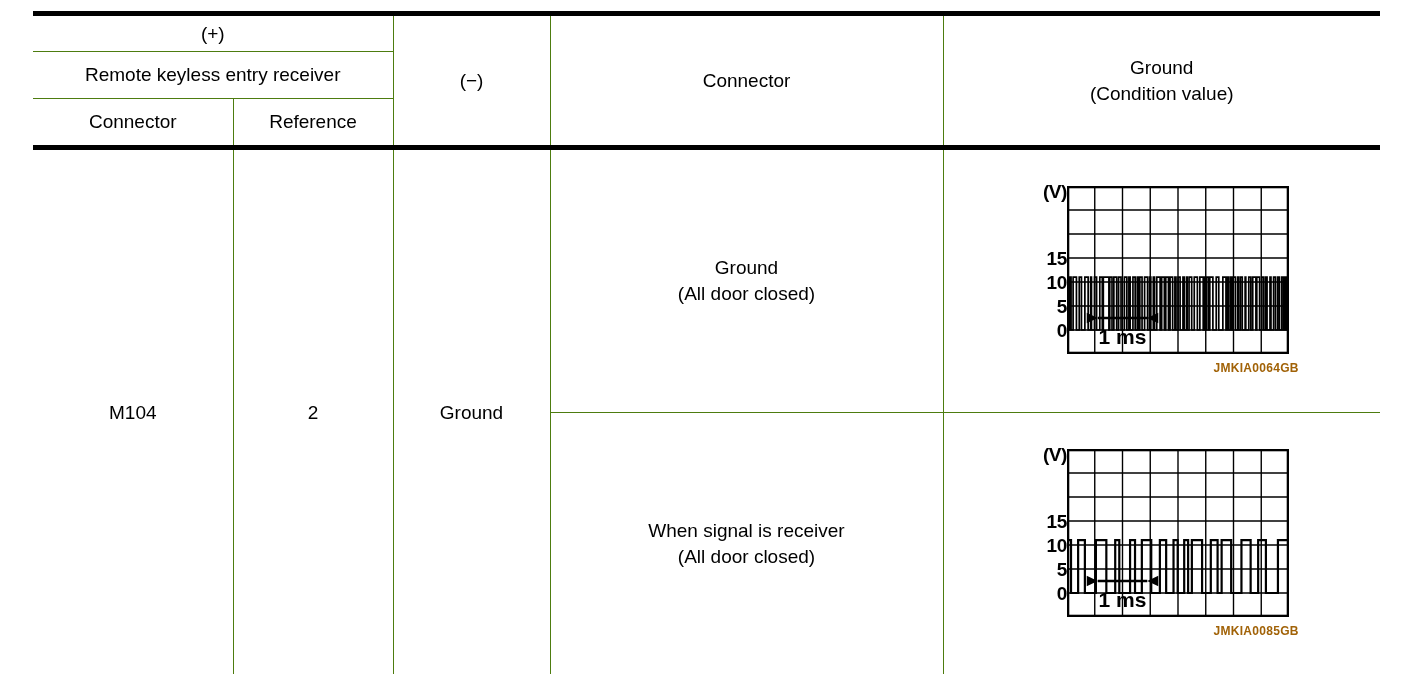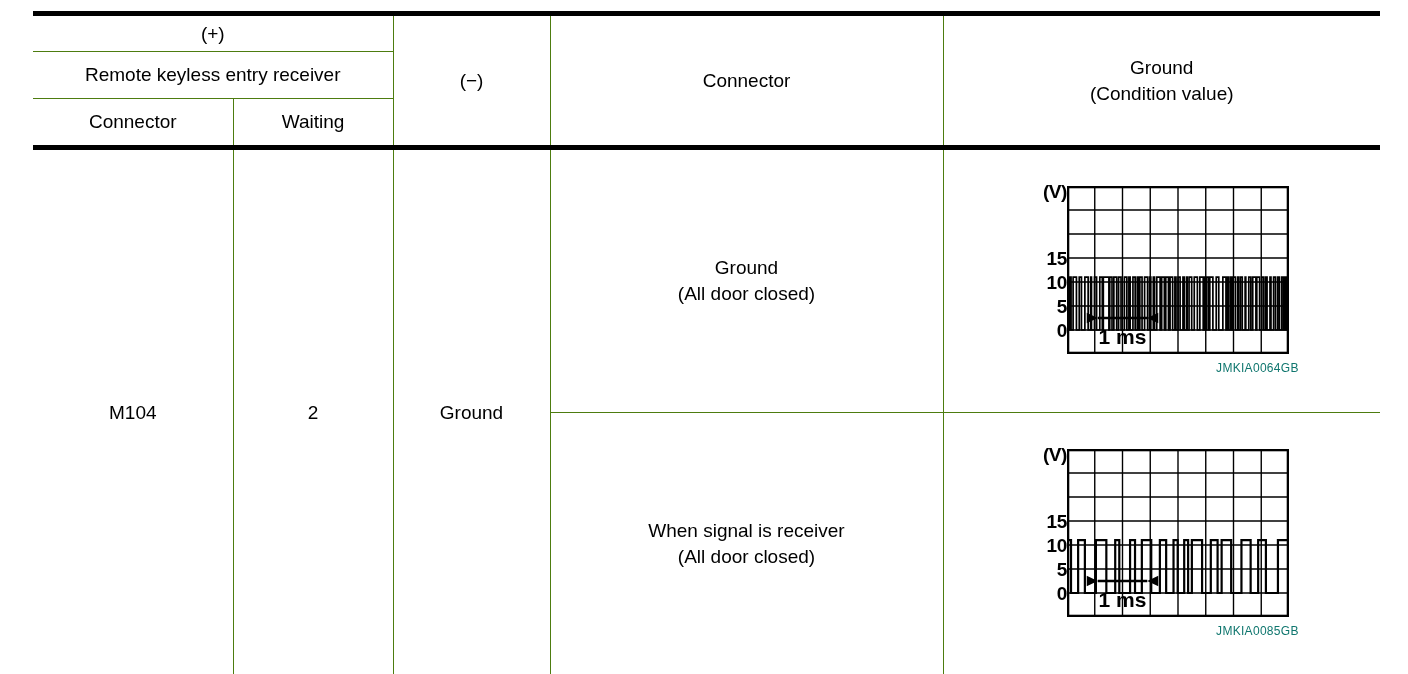--- a/index.html
+++ b/index.html
@@ -78,25 +78,25 @@
     position: absolute;
     right: 2px;
     font-size: 19px;
     font-weight: bold;
     line-height: 1;
     letter-spacing: -0.5px;
   }
   .fig-caption {
     text-align: right;
     font-size: 12px;
-    font-weight: normal;
+    font-weight: bold;
     letter-spacing: 0.3px;
     margin-top: 6px;
     padding-right: 2px;
-    color: #0f766e;
+    color: #a16207;
   }
 </style>
 </head>
 <body>
 
 <div id="page">
 
   <table class="spec">
     <colgroup>
       <col style="width:200px">
@@ -116,21 +116,21 @@
           <div>(Condition value)</div>
         </td>
       </tr>
 
       <tr>
         <td class="edge-l h-recv" colspan="2">Remote keyless entry receiver</td>
       </tr>
 
       <tr>
         <td class="rule-head edge-l h-subhead">Connector</td>
-        <td class="rule-head h-subhead">Waiting</td>
+        <td class="rule-head h-subhead">Reference</td>
       </tr>
 
       <tr>
         <td class="edge-l rule-bot cell-body" rowspan="2">M104</td>
         <td class="rule-bot cell-body" rowspan="2">2</td>
         <td class="rule-bot cell-body" rowspan="2">Ground</td>
         <td class="cell-body">
           <div class="nowrap">Ground</div>
           <div class="nowrap">(All door closed)</div>
         </td>

